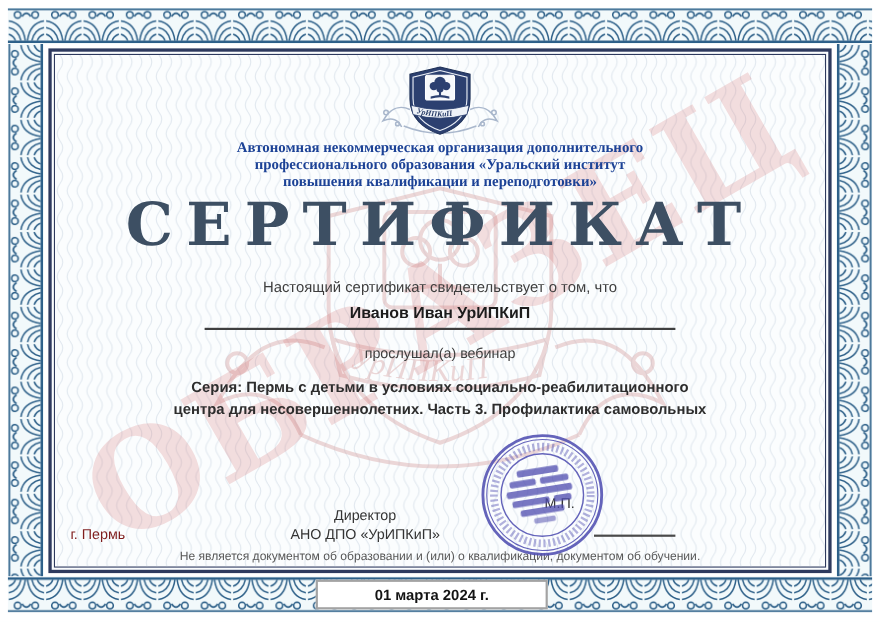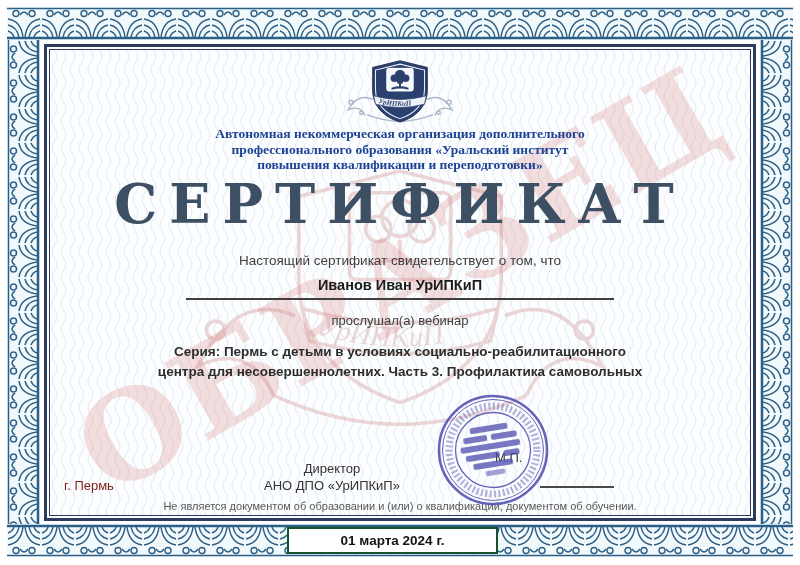--- a/index.html
+++ b/index.html
@@ -32,21 +32,21 @@
   .webinar{margin-top:14px;font-size:13.5px;line-height:20px;font-weight:bold;color:#2d2d2d;}
   .city{position:absolute;left:14px;top:428px;z-index:4;font-size:13px;color:#7f1d1d;}
   .signer{position:absolute;left:214px;top:411px;z-index:4;font-size:13px;line-height:16.5px;
           color:#333;text-align:center;}
   .mp{position:absolute;left:445px;top:400px;z-index:4;font-size:13px;color:#333;}
   .sig-line{position:absolute;left:490px;top:436px;width:74px;border-top:2px solid #4a4a4a;z-index:4;}
   .disclaimer{position:absolute;left:0;right:0;top:450px;z-index:4;text-align:center;
               font-size:11px;color:#585858;}
   .stamp{position:absolute;left:385px;top:342px;z-index:6;opacity:.88;}
   .date-box{position:absolute;left:287px;top:527px;width:207px;height:23px;z-index:8;
-            background:#ffffff;border:2px solid #14532d;text-align:center;
+            background:#ffffff;border:2px solid #a3a3a3;text-align:center;
             font-size:13.5px;font-weight:bold;line-height:23px;color:#141414;}
 </style>
 </head>
 <body>
 
 <div class="page">
 
   <svg class="orn orn-top" width="786" height="33">
     <defs>
       <pattern id="pt-t" width="34" height="33" patternUnits="userSpaceOnUse">

